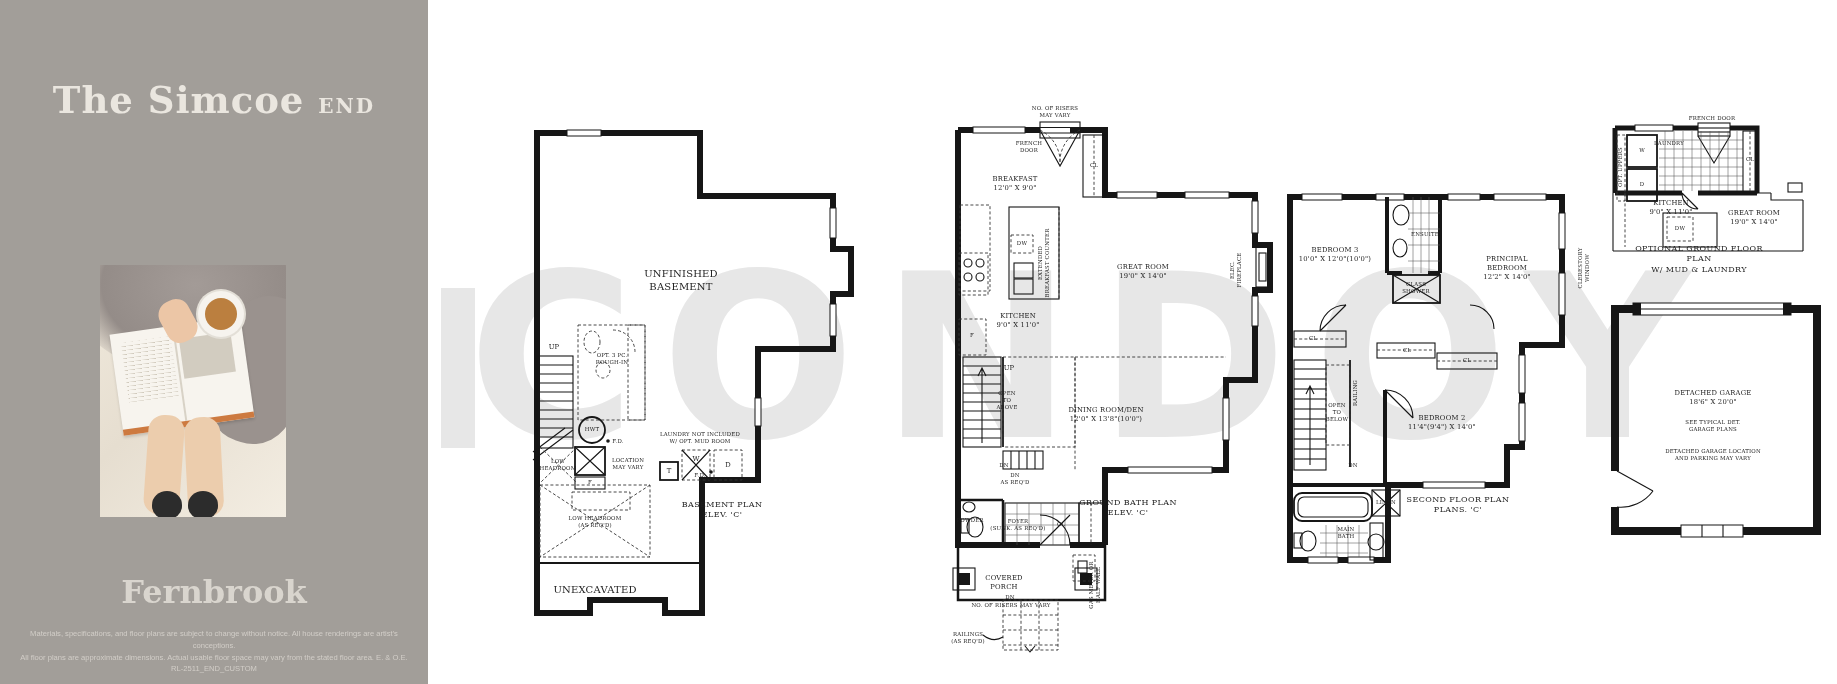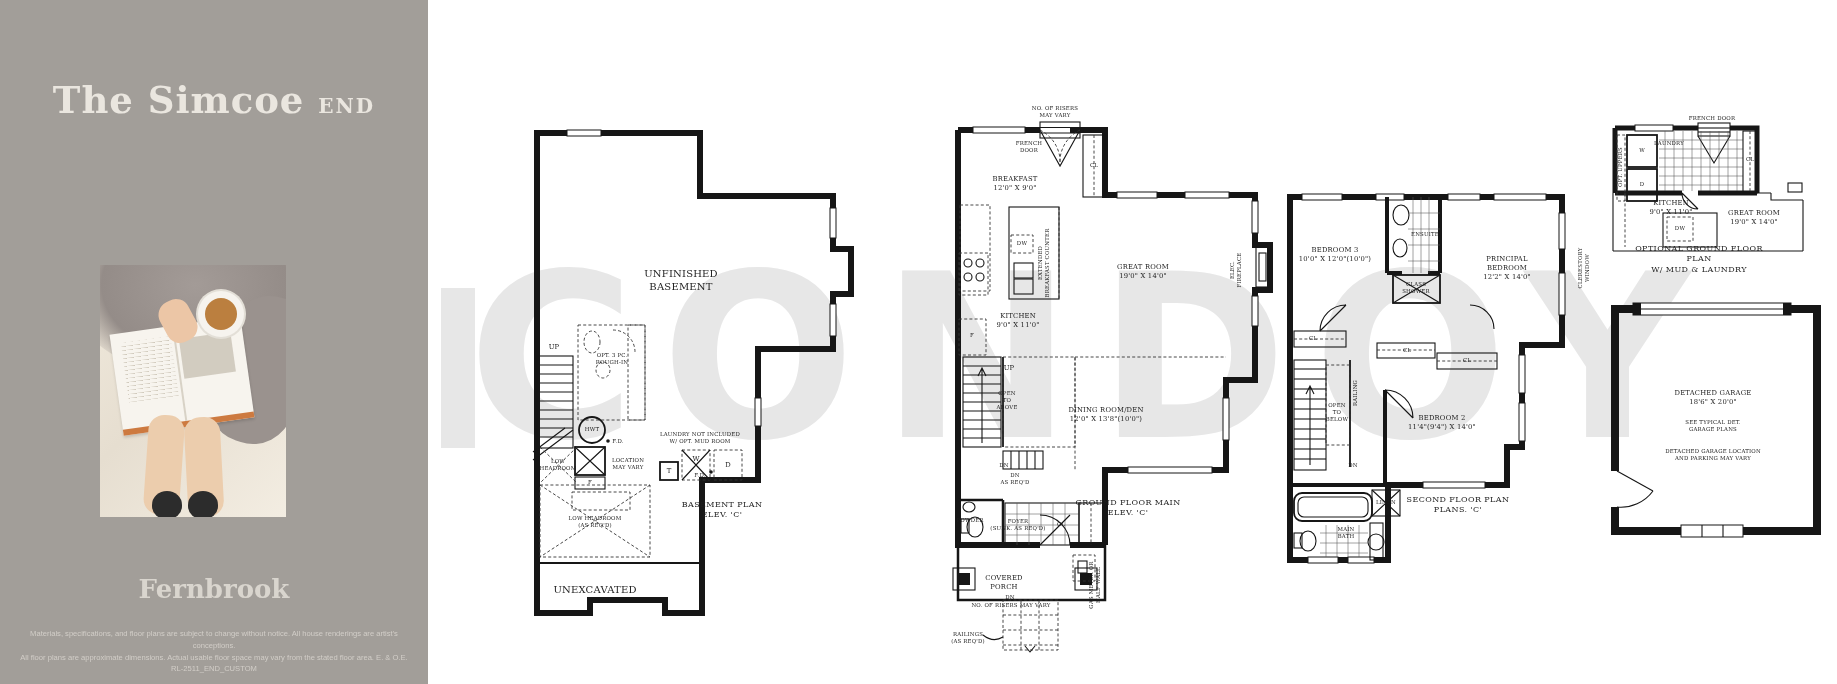--- a/index.html
+++ b/index.html
@@ -26,21 +26,21 @@
   .ph-pageimg{position:absolute;left:68px;top:14px;width:52px;height:40px;background:#b9b0a1;opacity:.6;}
   .ph-spine{position:absolute;left:63px;top:0;width:2px;height:100%;background:#d8d2c6;}
   .ph-mug{position:absolute;left:98px;top:26px;width:46px;height:46px;border-radius:50%;
     background:#f6f3ee;box-shadow:0 0 0 2px #e3dfd7;}
   .ph-coffee{position:absolute;left:7px;top:7px;width:32px;height:32px;border-radius:50%;background:#bb7f3f;}
   .ph-hand{position:absolute;left:62px;top:34px;width:32px;height:44px;background:#ecc6a6;
     border-radius:14px;transform:rotate(-28deg);}
   .ph-leg{position:absolute;width:36px;height:100px;background:#eccdad;border-radius:16px;}
   .ph-shoe{position:absolute;width:30px;height:28px;background:#2c2c2c;border-radius:50% 50% 46% 46%;}
   .logo{position:absolute;top:576px;left:0;width:100%;text-align:center;color:#d9d5ce;}
-  .logo .name{font-family:"DejaVu Serif",serif;font-size:26px;font-weight:700;line-height:1;}
+  .logo .name{font-family:"DejaVu Serif",serif;font-size:32px;font-weight:700;line-height:1;}
   .logo .sub{font-size:11px;letter-spacing:6px;font-weight:700;margin-top:1px;}
   .disclaimer{position:absolute;top:628px;left:14px;width:400px;text-align:center;
     font-size:7.6px;line-height:1.55;color:#d2cec8;}
 
   
   .watermark{position:absolute;left:468px;top:244px;z-index:0;font-family:"DejaVu Sans",sans-serif;
     font-weight:700;font-size:228px;line-height:1;letter-spacing:26px;color:#e7e7e7;}
   .wm-frag{position:absolute;left:441px;top:288px;width:34px;height:160px;background:#e7e7e7;z-index:0;}
 
   
@@ -317,21 +317,21 @@
 ABOVE</div>
     <div class="lbl" style="left:161px;top:320px;">DINING ROOM/DEN
 12'0" X 13'8"(10'0")</div>
     <div class="lbl tiny" style="left:59px;top:371px;">DN</div>
     <div class="lbl tiny" style="left:70px;top:384px;">DN
 AS REQ'D</div>
     <div class="lbl tiny" style="left:25px;top:426px;">POWDER</div>
     <div class="lbl tiny" style="left:73px;top:430px;">FOYER
 (SUNK. AS REQ'D)</div>
     <div class="lbl tiny" style="left:116px;top:430px;">CL</div>
-    <div class="lbl cap" style="left:183px;top:413px;">GROUND FLOOR MAIN
+    <div class="lbl cap" style="left:183px;top:413px;">GROUND BATH PLAN
 ELEV. 'C'</div>
     <div class="lbl" style="left:59px;top:488px;">COVERED
 PORCH</div>
     <div class="lbl tiny" style="left:65px;top:503px;">DN</div>
     <div class="lbl tiny" style="left:66px;top:511px;">NO. OF RISERS MAY VARY</div>
     <div class="lbl tiny" style="left:23px;top:543px;">RAILINGS
 (AS REQ'D)</div>
     <div class="lbl tiny vert" style="left:150px;top:490px;">GAS METER OR
 HALF WALL</div>
   </div>

